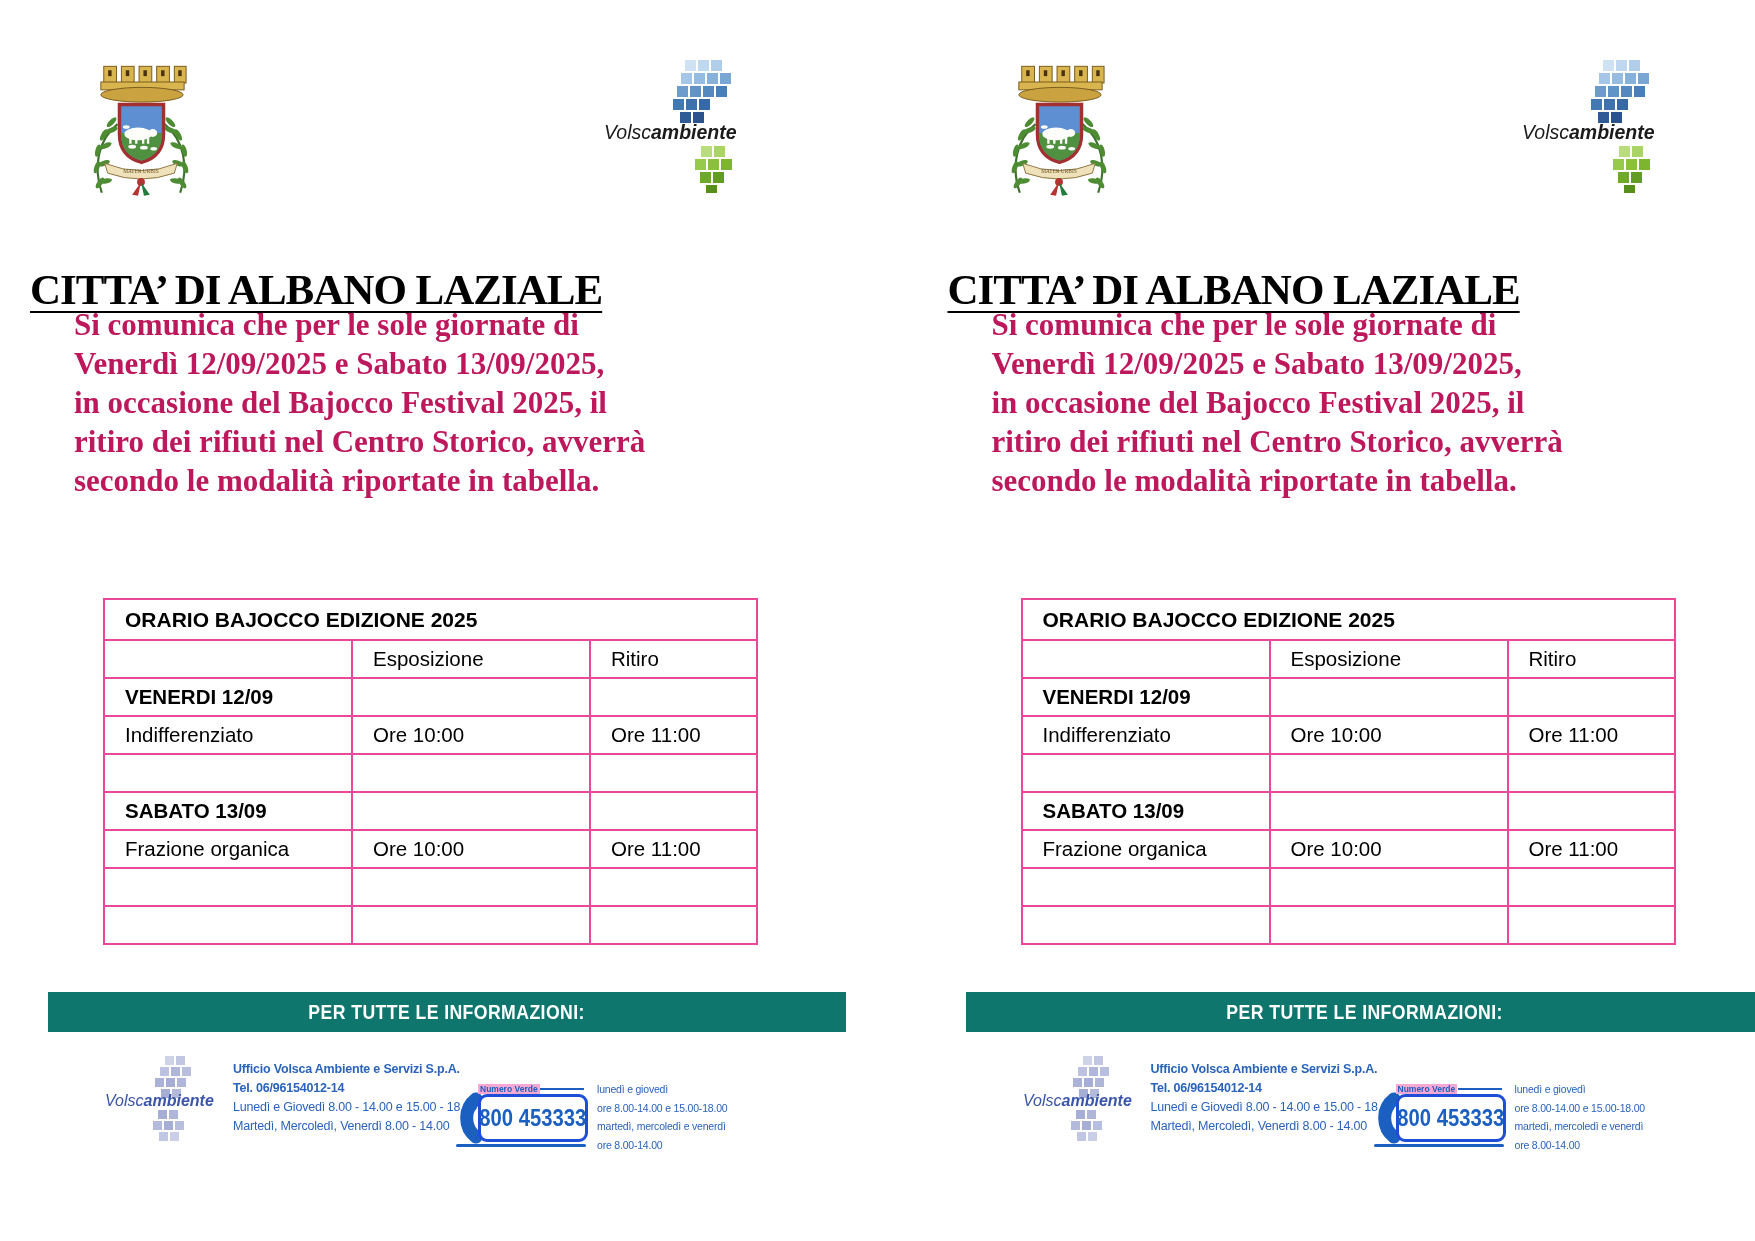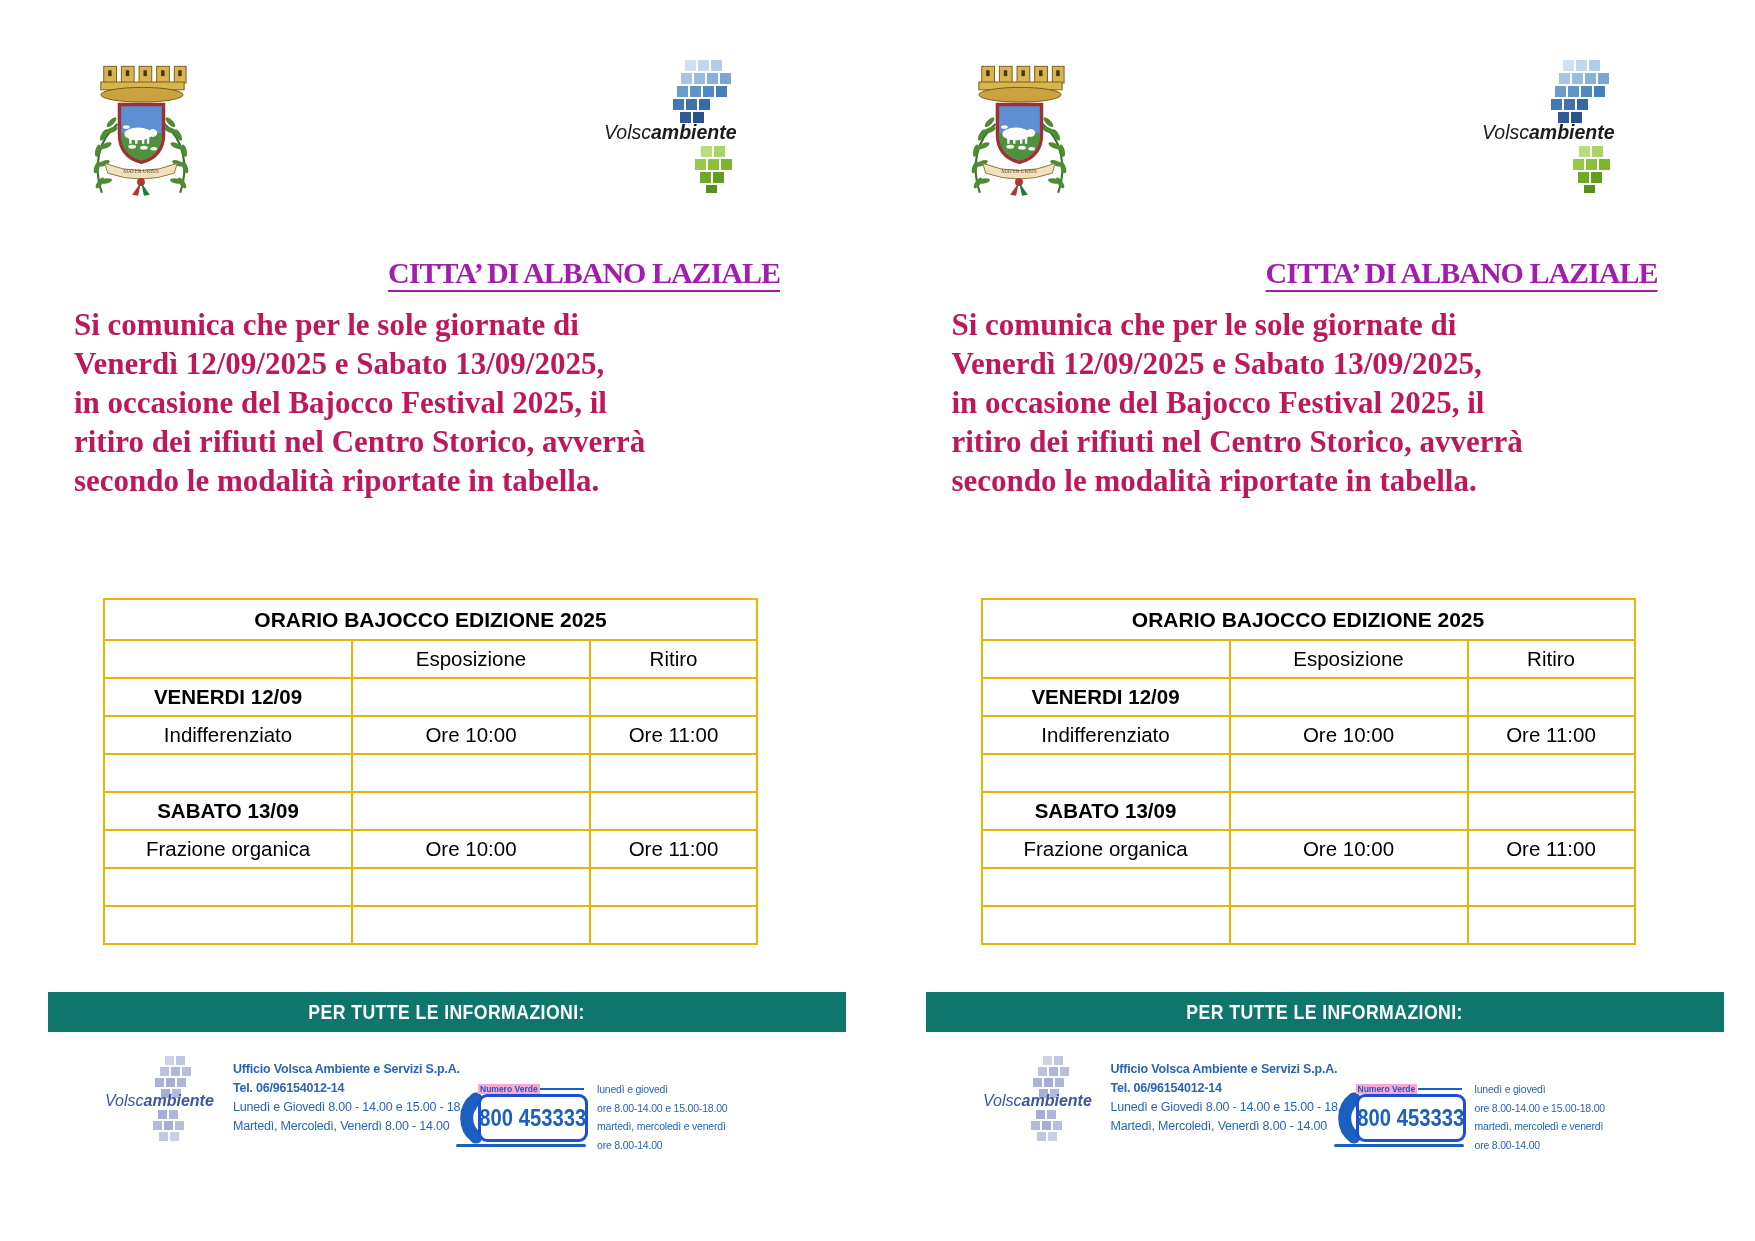--- a/index.html
+++ b/index.html
@@ -1,39 +1,39 @@
 <!DOCTYPE html>
 <html><head>
 <meta charset="utf-8">
 <style>
   html,body{margin:0;padding:0;background:#ffffff;}
   body{width:1755px;height:1241px;overflow:hidden;font-family:"Liberation Sans",sans-serif;}
-  #page{display:flex;width:1755px;height:935px;}
+  #page{display:flex;width:1755px;height:935px;gap:40px;}
   .panel{position:relative;width:877.5px;height:1241px;flex:0 0 877.5px;}
 
   
   .coa{position:absolute;left:92px;top:57px;width:98px;height:148px;}
   .vlogo{position:absolute;left:598px;top:58px;width:170px;height:135px;}
 
   
-  .title{position:absolute;left:30px;top:236px;width:750px;text-align:right;
-         font-family:"Liberation Serif",serif;font-size:30px;letter-spacing:-1px;color:#a21caf;
+  .title{position:absolute;left:30px;top:236px;width:750px;text-align:left;
+         font-family:"Liberation Serif",serif;font-size:43px;letter-spacing:-1px;color:#000000;
          text-decoration:underline;text-decoration-thickness:2px;text-underline-offset:7px;}
 
   
   .para{position:absolute;left:74px;top:305px;width:700px;
         font-family:"Liberation Serif",serif;font-weight:bold;font-size:31px;
         line-height:39px;color:#be185d;white-space:nowrap;}
 
   
   .otable-wrap{position:absolute;left:103px;top:598px;width:653px;}
   table.otable{border-collapse:collapse;width:653px;table-layout:fixed;
                font-family:"Liberation Sans",sans-serif;font-size:20.5px;color:#000;}
-  table.otable td{border:2px solid #eab308;height:36px;text-align:center;vertical-align:middle;
-                  padding:0 7px;overflow:hidden;}
+  table.otable td{border:2px solid #ec4899;height:36px;text-align:left;vertical-align:middle;
+                  padding:0 20px;overflow:hidden;}
   table.otable tr.t-title td{height:39px;font-weight:bold;font-size:21px;}
   table.otable tr.row-bold td:first-child{font-weight:bold;}
 
   
   .banner{position:absolute;left:48px;top:992px;width:798px;height:40px;background:#0f766e;
           display:flex;align-items:center;justify-content:center;}
   .banner span{color:#ffffff;font-weight:bold;font-size:21px;letter-spacing:.5px;
                transform:scaleX(.84);white-space:nowrap;}
 
   

